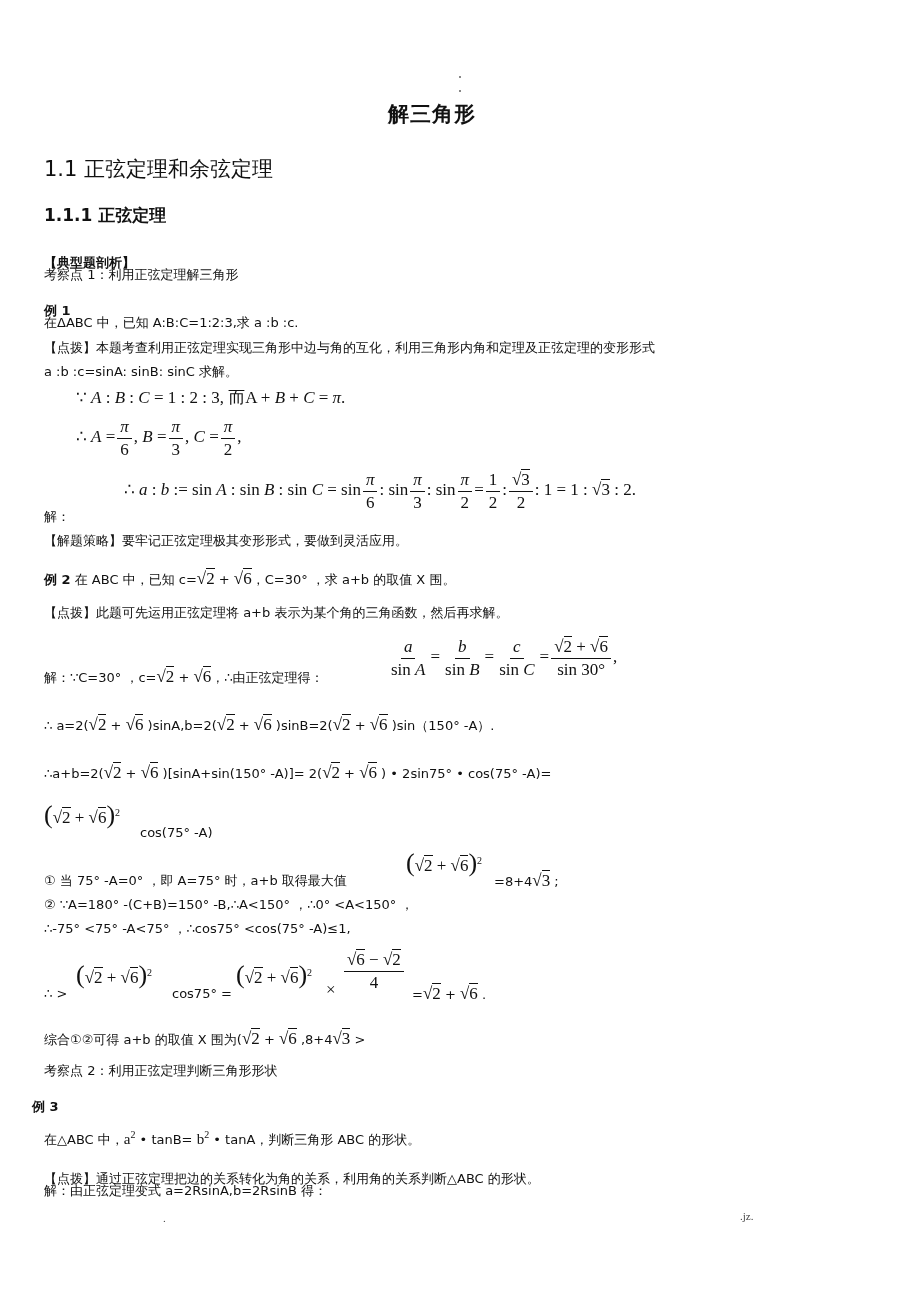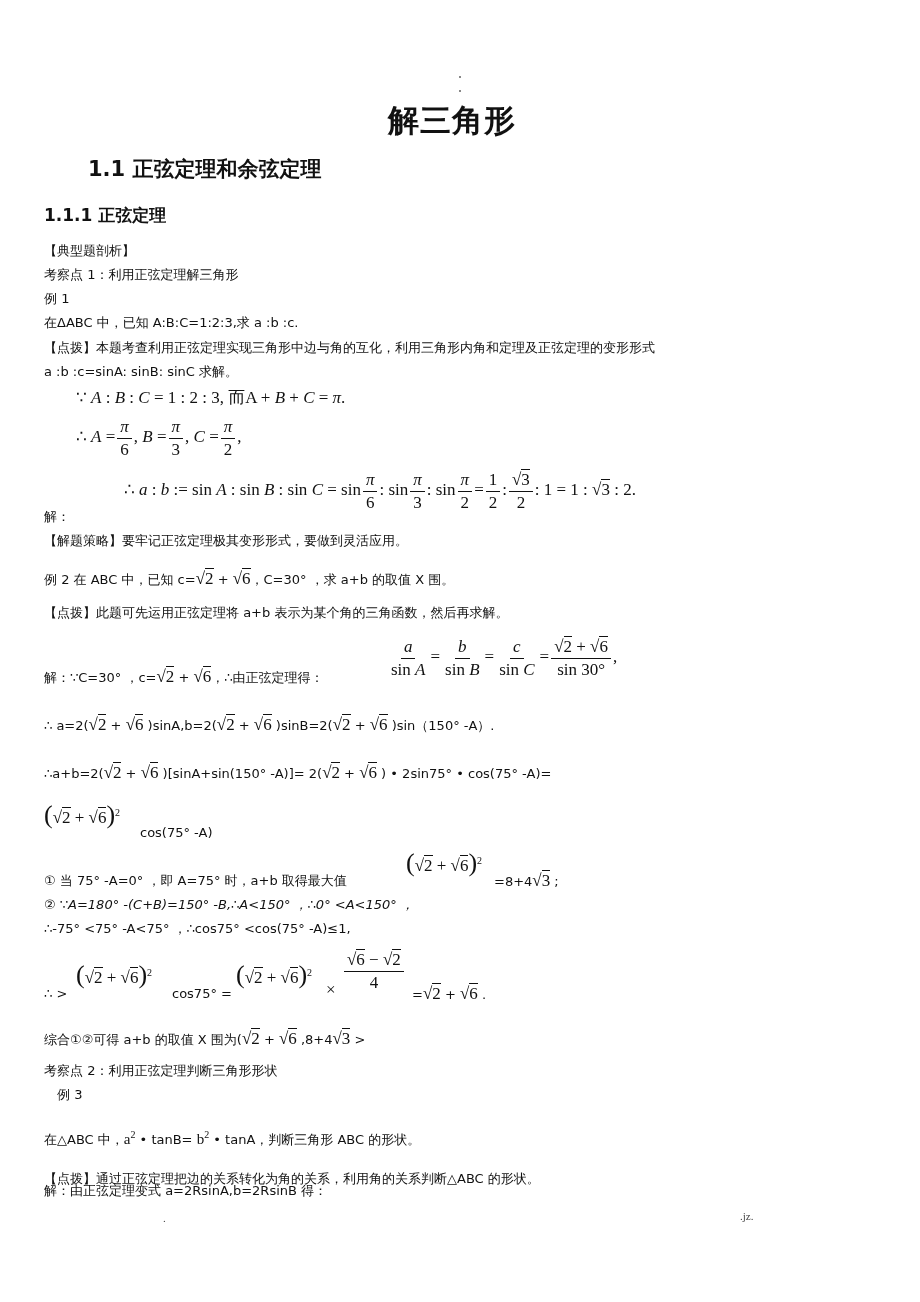--- a/index.html
+++ b/index.html
@@ -1,23 +1,23 @@
 <!DOCTYPE html>
 <html><head>
 <meta charset="utf-8">
 <style>
   html, body { margin: 0; padding: 0; background: #ffffff; }
   body { width: 920px; height: 1302px; position: relative; overflow: hidden; color: #111; font-family: "DejaVu Sans", sans-serif; }
   .abs { position: absolute; white-space: nowrap; }
   .dot { position: absolute; width: 2px; height: 2px; background: #888; }
-  .title { font-size: 31px; font-weight: bold; letter-spacing: 1px; font-family: Liberation Mono, monospace; }
-  .h1 { font-size: 21px; font-weight: bold; margin-left: 44px; }
+  .title { font-size: 21px; font-weight: bold; letter-spacing: 1px; font-family: Liberation Mono, monospace; }
+  .h1 { font-size: 21px; font-weight: normal; }
   .h2 { font-size: 17px; font-weight: bold; }
   .t { font-size: 13px; line-height: 18px; }
-  .b { font-weight: normal; }
+  .b { font-weight: bold; margin-top: 12px; }
   .math { font-family: "Liberation Serif", serif; font-size: 17px; }
   .mi { font-style: italic; }
   .frac { display: inline-flex; flex-direction: column; align-items: center; vertical-align: middle; margin: 0 2px; }
   .frac .num { padding: 0 3px 1px 3px; border-bottom: 1px solid #111; line-height: 20px; }
   .frac .den { padding: 1px 3px 0 3px; line-height: 20px; }
   .sup { font-size: 10px; vertical-align: super; }
   .small-sqrt { font-family: "Liberation Serif", serif; font-size: 17px; }
   .paren { font-family: "Liberation Serif", serif; font-size: 26px; }
   .footer { font-family: "Liberation Serif", serif; font-size: 11px; color: #444; }
 </style>
@@ -117,21 +117,21 @@
 <div class="abs t" style="left:44px;top:872px;">
   ①  当 75°  -A=0° ，即 A=75° 时，a+b 取得最大值
 </div>
 <div class="abs math" style="left:406px;top:848px;">
   <span class="paren">(</span>√<span style="border-top:1px solid #111;">2</span> + √<span style="border-top:1px solid #111;">6</span><span class="paren">)</span><span class="sup">2</span>
 </div>
 <div class="abs t" style="left:494px;top:872px;">
   =8+4<span class="small-sqrt">√<span style="border-top:1px solid #111;">3</span></span> ;
 </div>
 
-<div class="abs t" style="left:44px;top:896px;font-style:italic;">②  ∵A=180° -(C+B)=150° -B,∴A&lt;150° ，∴0° &lt;A&lt;150° ，</div>
+<div class="abs t" style="left:44px;top:896px;">②  ∵A=180° -(C+B)=150° -B,∴A&lt;150° ，∴0° &lt;A&lt;150° ，</div>
 <div class="abs t" style="left:44px;top:920px;">∴-75° &lt;75° -A&lt;75° ，∴cos75° &lt;cos(75° -A)≤1,</div>
 
 <div class="abs t" style="left:44px;top:985px;">∴ &gt;</div>
 <div class="abs math" style="left:76px;top:960px;">
   <span class="paren">(</span>√<span style="border-top:1px solid #111;">2</span> + √<span style="border-top:1px solid #111;">6</span><span class="paren">)</span><span class="sup">2</span>
 </div>
 <div class="abs t" style="left:172px;top:985px;">cos75°  =</div>
 <div class="abs math" style="left:236px;top:960px;">
   <span class="paren">(</span>√<span style="border-top:1px solid #111;">2</span> + √<span style="border-top:1px solid #111;">6</span><span class="paren">)</span><span class="sup">2</span>
 </div>
@@ -144,21 +144,21 @@
 </div>
 <div class="abs t" style="left:412px;top:985px;text-align:right;">
   =<span class="small-sqrt">√<span style="border-top:1px solid #111;">2</span></span> + <span class="small-sqrt">√<span style="border-top:1px solid #111;">6</span></span> .
 </div>
 
 <div class="abs t" style="left:44px;top:1030px;">
   综合①②可得 a+b 的取值 X 围为(<span class="small-sqrt">√<span style="border-top:1px solid #111;">2</span></span> + <span class="small-sqrt">√<span style="border-top:1px solid #111;">6</span></span> ,8+4<span class="small-sqrt">√<span style="border-top:1px solid #111;">3</span></span> &gt;
 </div>
 
 <div class="abs t" style="left:44px;top:1062px;">考察点 2：利用正弦定理判断三角形形状</div>
-<div class="abs t b" style="left:57px;top:1086px;text-align:right;">例 3</div>
+<div class="abs t b" style="left:32px;top:1086px;text-align:right;">例 3</div>
 
 <div class="abs t" style="left:44px;top:1126px;">
   在△ABC 中，<span class="math" style="font-size:15px;">a<span class="sup">2</span></span> • tanB= <span class="math" style="font-size:15px;margin-top:35px;">b<span class="sup">2</span></span> • tanA，判断三角形 ABC 的形状。
 </div>
 <div class="abs t" style="left:44px;top:1158px;margin-top:12px;">【点拨】通过正弦定理把边的关系转化为角的关系，利用角的关系判断△ABC 的形状。</div>
 <div class="abs t" style="left:44px;top:1182px;">解：由正弦定理变式 a=2RsinA,b=2RsinB 得：</div>
 
 <div class="abs footer" style="left:163px;top:1212px;">.</div>
 <div class="abs footer" style="left:740px;top:1210px;">.jz.</div>
 

